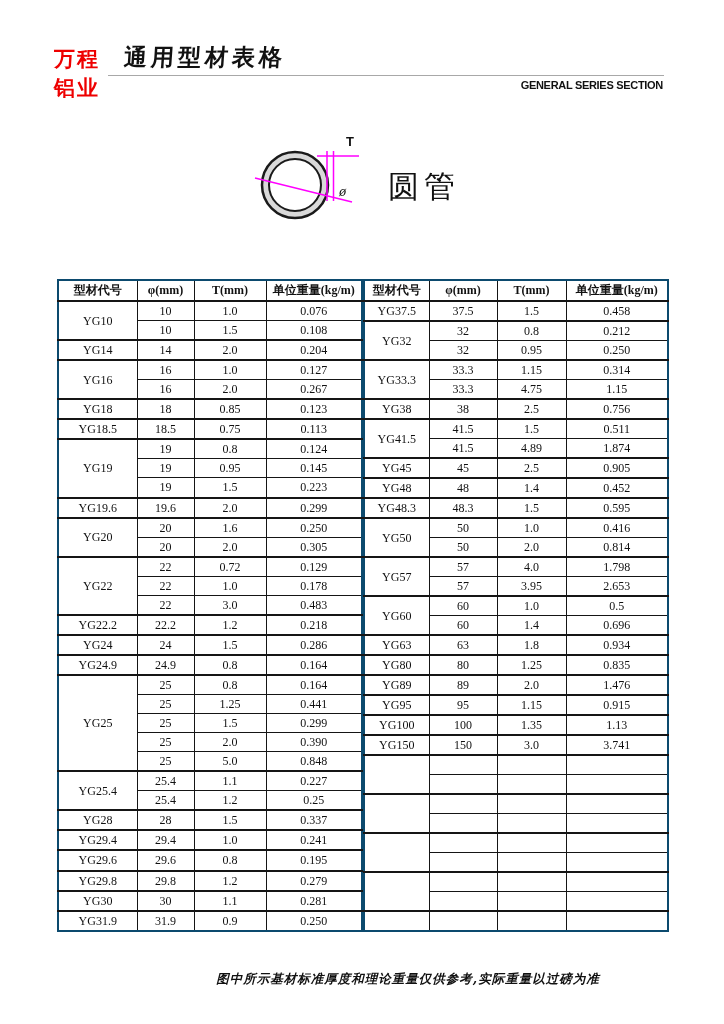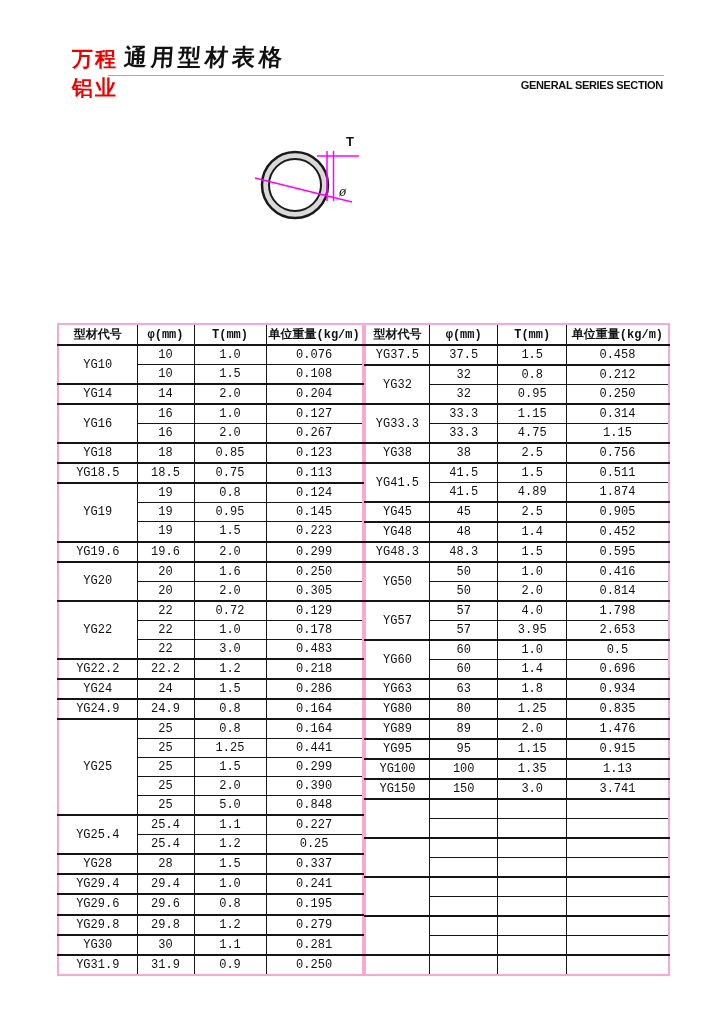--- a/index.html
+++ b/index.html
@@ -6,21 +6,21 @@
   .page{
     position:relative; width:724px; height:1024px; margin:0 auto;
     background:#ffffff; overflow:hidden;
     font-family:"DejaVu Serif","Liberation Serif",serif; color:#111;
   }
   
   .logo{
     position:absolute; left:54px; top:44px;
     font-family:"Liberation Sans",sans-serif;
     font-weight:bold; font-size:21px; line-height:29px;
-    letter-spacing:2px; text-align:left;margin-left:18px;
+    letter-spacing:2px; text-align:left;
   }
   .page-title{
     position:absolute; left:124px; top:42px;
     font-size:23px; font-weight:bold; letter-spacing:4px;
     transform:skewX(-4deg);
     font-family:"DejaVu Serif",serif;
   }
   .header-rule{
     position:absolute; left:108px; top:75px; width:556px; height:1px;
     background:#a8a8a8;
@@ -45,23 +45,22 @@
     color:rgba(226,226,226,0.55);
     -webkit-text-stroke:2px rgba(200,200,200,0.65);
   }
   
   .tables{
     position:absolute; left:57px; top:279px; z-index:1; display:flex;
   }
   table.spec{
     border-collapse:collapse; table-layout:fixed;
     background:transparent;
-    font-family:Liberation Mono, monospace; font-size:12px;
-    border:2px solid #f9a8d4;
-    margin-top:44px;
+    font-family:Liberation Serif, serif; font-size:12px;
+    border:2px solid #0c4a6e;
   }
   table.spec th{
     height:19px; padding:0 2px; font-weight:bold; font-size:12px;
     border:1px solid #151515; border-bottom:2px solid #151515;
     text-align:center; white-space:nowrap;
   }
   table.spec td{
     height:18px; line-height:18px; padding:0 2px;
     border:1px solid #151515; text-align:center; white-space:nowrap;
   }
@@ -91,20 +90,21 @@
   <svg class="figure-svg" width="122" height="112" viewBox="0 0 122 112">
     <circle cx="42" cy="57" r="33" fill="#d9d9d9" stroke="#1a1a1a" stroke-width="2.5"></circle>
     <circle cx="42" cy="57" r="26" fill="#ffffff" stroke="#1a1a1a" stroke-width="2"></circle>
     <line x1="2" y1="50" x2="99" y2="74" stroke="#ff00ff" stroke-width="1.5"></line>
     <line x1="74" y1="23" x2="74" y2="73" stroke="#ff00ff" stroke-width="1.5"></line>
     <line x1="80.5" y1="23" x2="80.5" y2="73" stroke="#ff00ff" stroke-width="1.5"></line>
     <line x1="64" y1="28" x2="106" y2="28" stroke="#ff00ff" stroke-width="1.5"></line>
     <text x="93" y="18" font-size="13" font-weight="bold" fill="#111" font-family="Liberation Sans, sans-serif">T</text>
     <text x="86" y="68" font-size="12" font-style="italic" fill="#111" font-family="DejaVu Serif, serif">ø</text>
   </svg>
+  <div class="figure-label">圆管</div>
 
 
   <div class="tables">
     <table class="spec" id="table-left">
         <colgroup>
           <col style="width: 79px;">
           <col style="width: 57px;">
           <col style="width: 72px;">
           <col style="width: 96px;">
         </colgroup>
@@ -494,14 +494,15 @@
           <tr class="group-start">
             <td rowspan="1" class="code"></td>
             <td></td>
             <td></td>
             <td></td>
           </tr>
         </tbody>
       </table>
   </div>
 
+  <div class="footer-note">图中所示基材标准厚度和理论重量仅供参考,实际重量以过磅为准</div>
 
 </div>
 
 </body></html>

